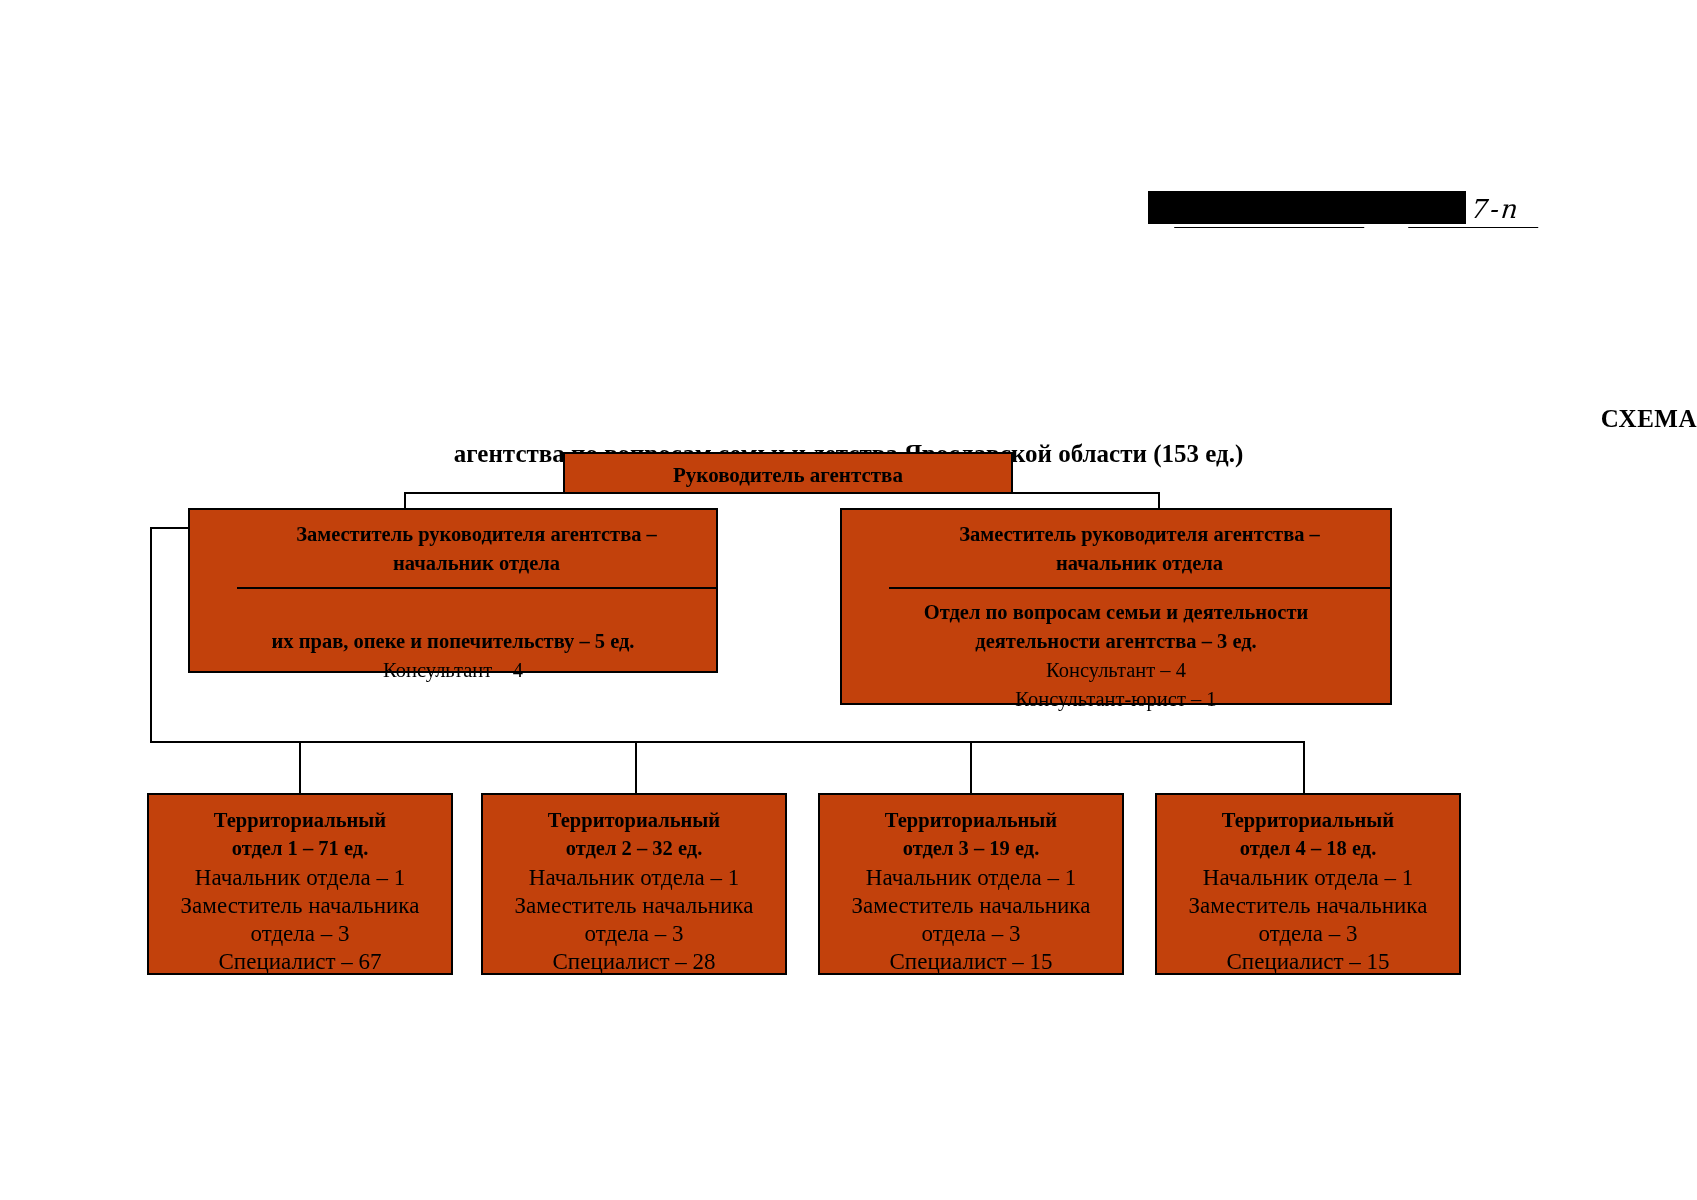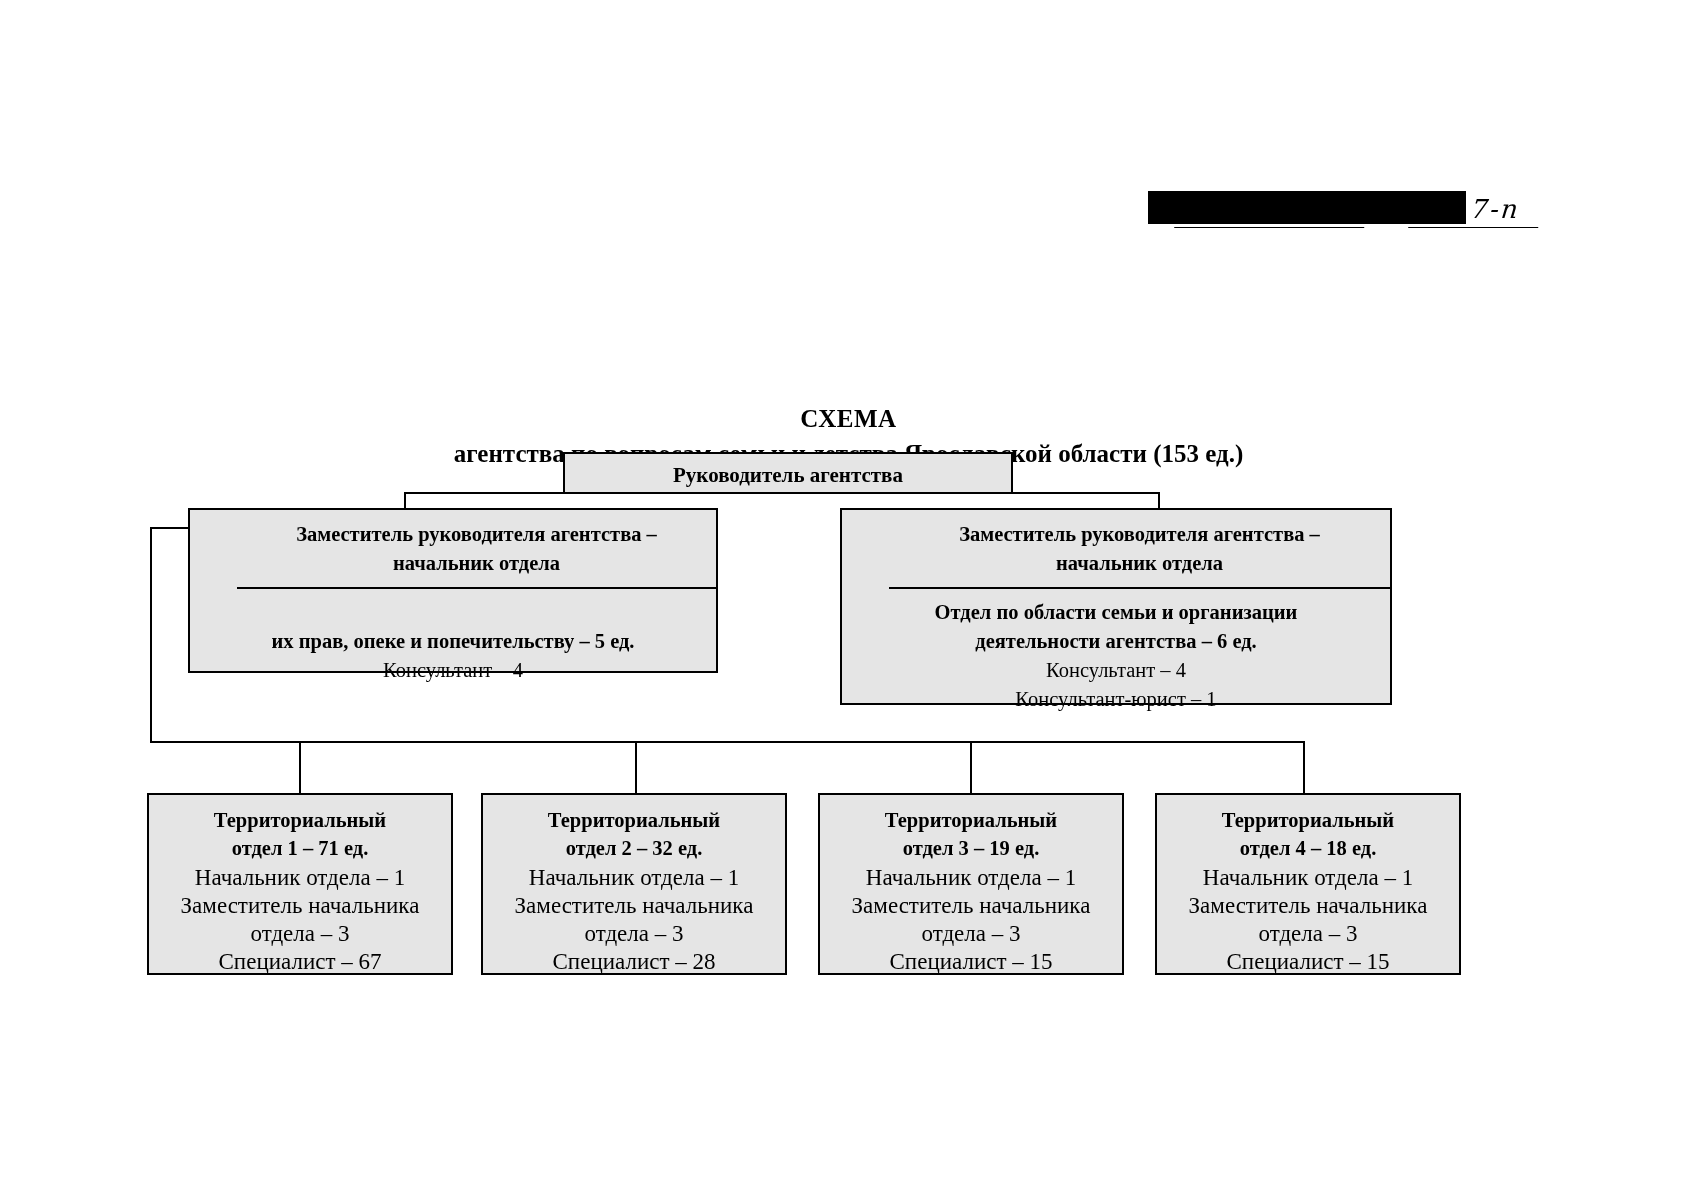--- a/index.html
+++ b/index.html
@@ -33,32 +33,32 @@
     display:inline-block;
     transform:skewX(-6deg);
   }
   .hand.d{min-width:178px;text-align:left;}
   .hand.n{min-width:118px;text-align:left;}
   .numsym{font-size:23.5px;padding-left:10px;}
 
   
   #title1{
     position:absolute;left:0;top:405px;width:1697px;
-    text-align:center;font-weight:bold;font-size:25px;letter-spacing:.5px;
+    text-align:right;font-weight:bold;font-size:25px;letter-spacing:.5px;
   }
   #title2{
     position:absolute;left:0;top:440px;width:1697px;
     text-align:center;font-weight:bold;font-size:25px;
   }
 
   
   .box{
     position:absolute;
     border:2.2px solid #000;
-    background:#e5e5e5;
+    background:#c2410c;
     box-sizing:border-box;
     text-align:center;
     z-index:3;
   }
   .hdr{
     font-weight:bold;font-size:20.5px;line-height:29px;
     padding:10px 12px 9px 12px;
   }
   .hdr.sep{border-bottom:2.2px solid #000;margin-left:47px;}
   .body{
@@ -138,22 +138,22 @@
       <span class="r">Консультант – 4</span>
     </div>
   </div>
 
   <div class="box" id="box-dep-right">
     <div class="hdr sep">
       <span>Заместитель руководителя агентства –</span><br>
       <span>начальник отдела</span>
     </div>
     <div class="body">
-      <span class="b">Отдел по области семьи и организации</span><br>
-      <span class="b">деятельности агентства – 6 ед.</span><br>
+      <span class="b">Отдел по вопросам семьи и деятельности</span><br>
+      <span class="b">деятельности агентства – 3 ед.</span><br>
       <span class="r">Консультант – 4</span><br>
       <span class="r">Консультант-юрист – 1</span>
     </div>
   </div>
 
   <div class="box td" id="td1">
     <div class="hdr">
       <span>Территориальный</span><br>
       <span>отдел 1 – 71 ед.</span>
     </div>

